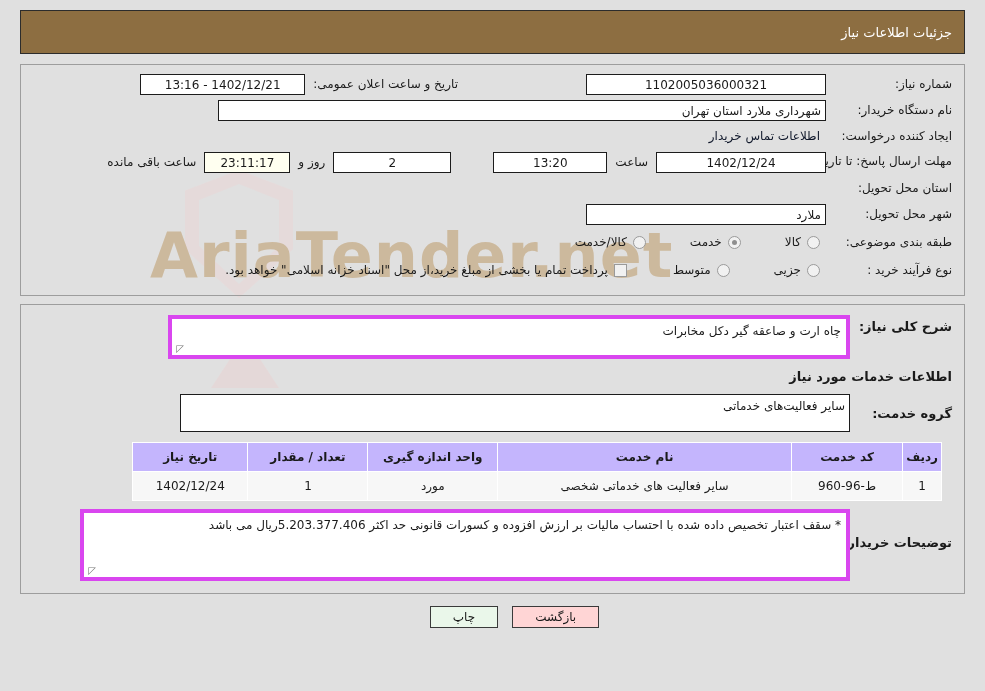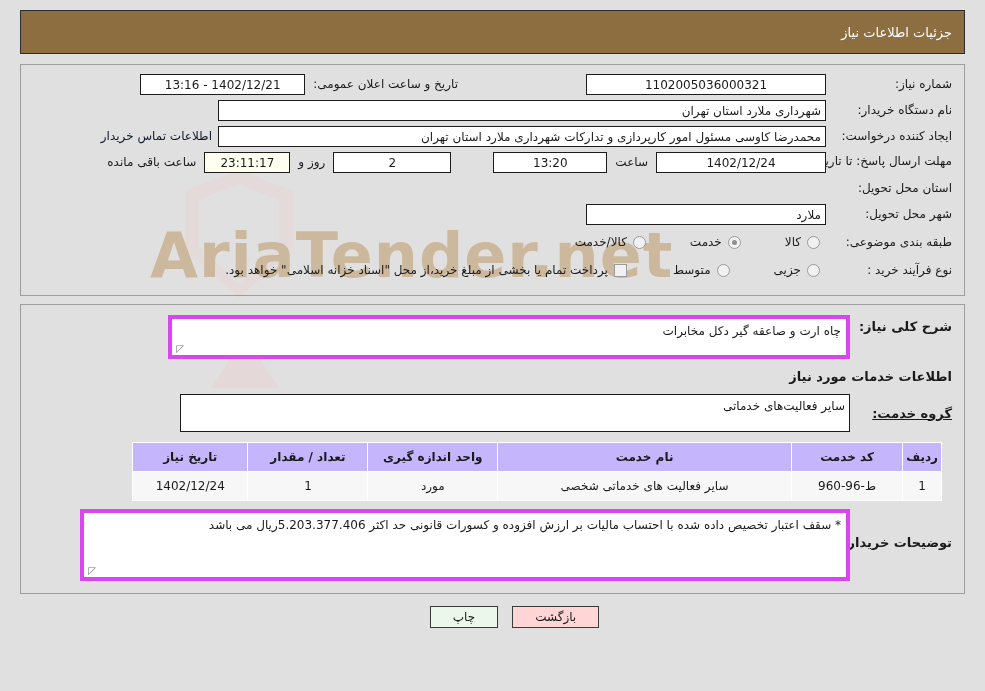--- a/index.html
+++ b/index.html
@@ -196,21 +196,21 @@
     font-size: 10px;
     line-height: 10px;
   }
   .sec-head {
     font-weight: bold;
     font-size: 13px;
     margin: 10px 0 10px 0;
     text-align: right;
   }
   .grp-row { display: flex; align-items: center; margin-bottom: 10px; }
-  .grp-lbl { font-weight: bold; font-size: 13px; width: 96px; text-align: right; padding-left: 6px; white-space: nowrap; text-decoration: underline; }
+  .grp-lbl { font-weight: bold; font-size: 13px; width: 96px; text-align: right; padding-left: 6px; white-space: nowrap; }
 
   
   table.items {
     border-collapse: collapse;
     width: 810px;
     margin: 0 10px 0 0;
     font-size: 12px;
   }
   table.items th {
     background: #c4b5fd;
@@ -271,21 +271,20 @@
         <div class="fld" style="width:165px">1402/12/21 - 13:16</div>
       </div>
 
       <div class="row">
         <span class="lbl lbl-w">نام دستگاه خریدار:</span>
         <div class="fld rt" style="width:608px">شهرداری ملارد استان تهران</div>
       </div>
 
       <div class="row">
         <span class="lbl lbl-w">ایجاد کننده درخواست:</span>
-        <div class="fld rt" style="width:608px">محمدرضا کاوسی مسئول امور کارپردازی و تدارکات  شهرداری ملارد استان تهران</div>
         <a class="link" href="#">اطلاعات تماس خریدار</a>
       </div>
 
       <div class="row">
         <span class="lbl lbl-w lbl-2l">مهلت ارسال پاسخ: تا تاریخ:</span>
         <div class="fld" style="width:170px">1402/12/24</div>
         <span class="inline-lbl">ساعت</span>
         <div class="fld" style="width:114px">13:20</div>
         <div class="fld" style="width:118px;margin-right:42px">2</div>
         <span class="inline-lbl">روز و</span>

